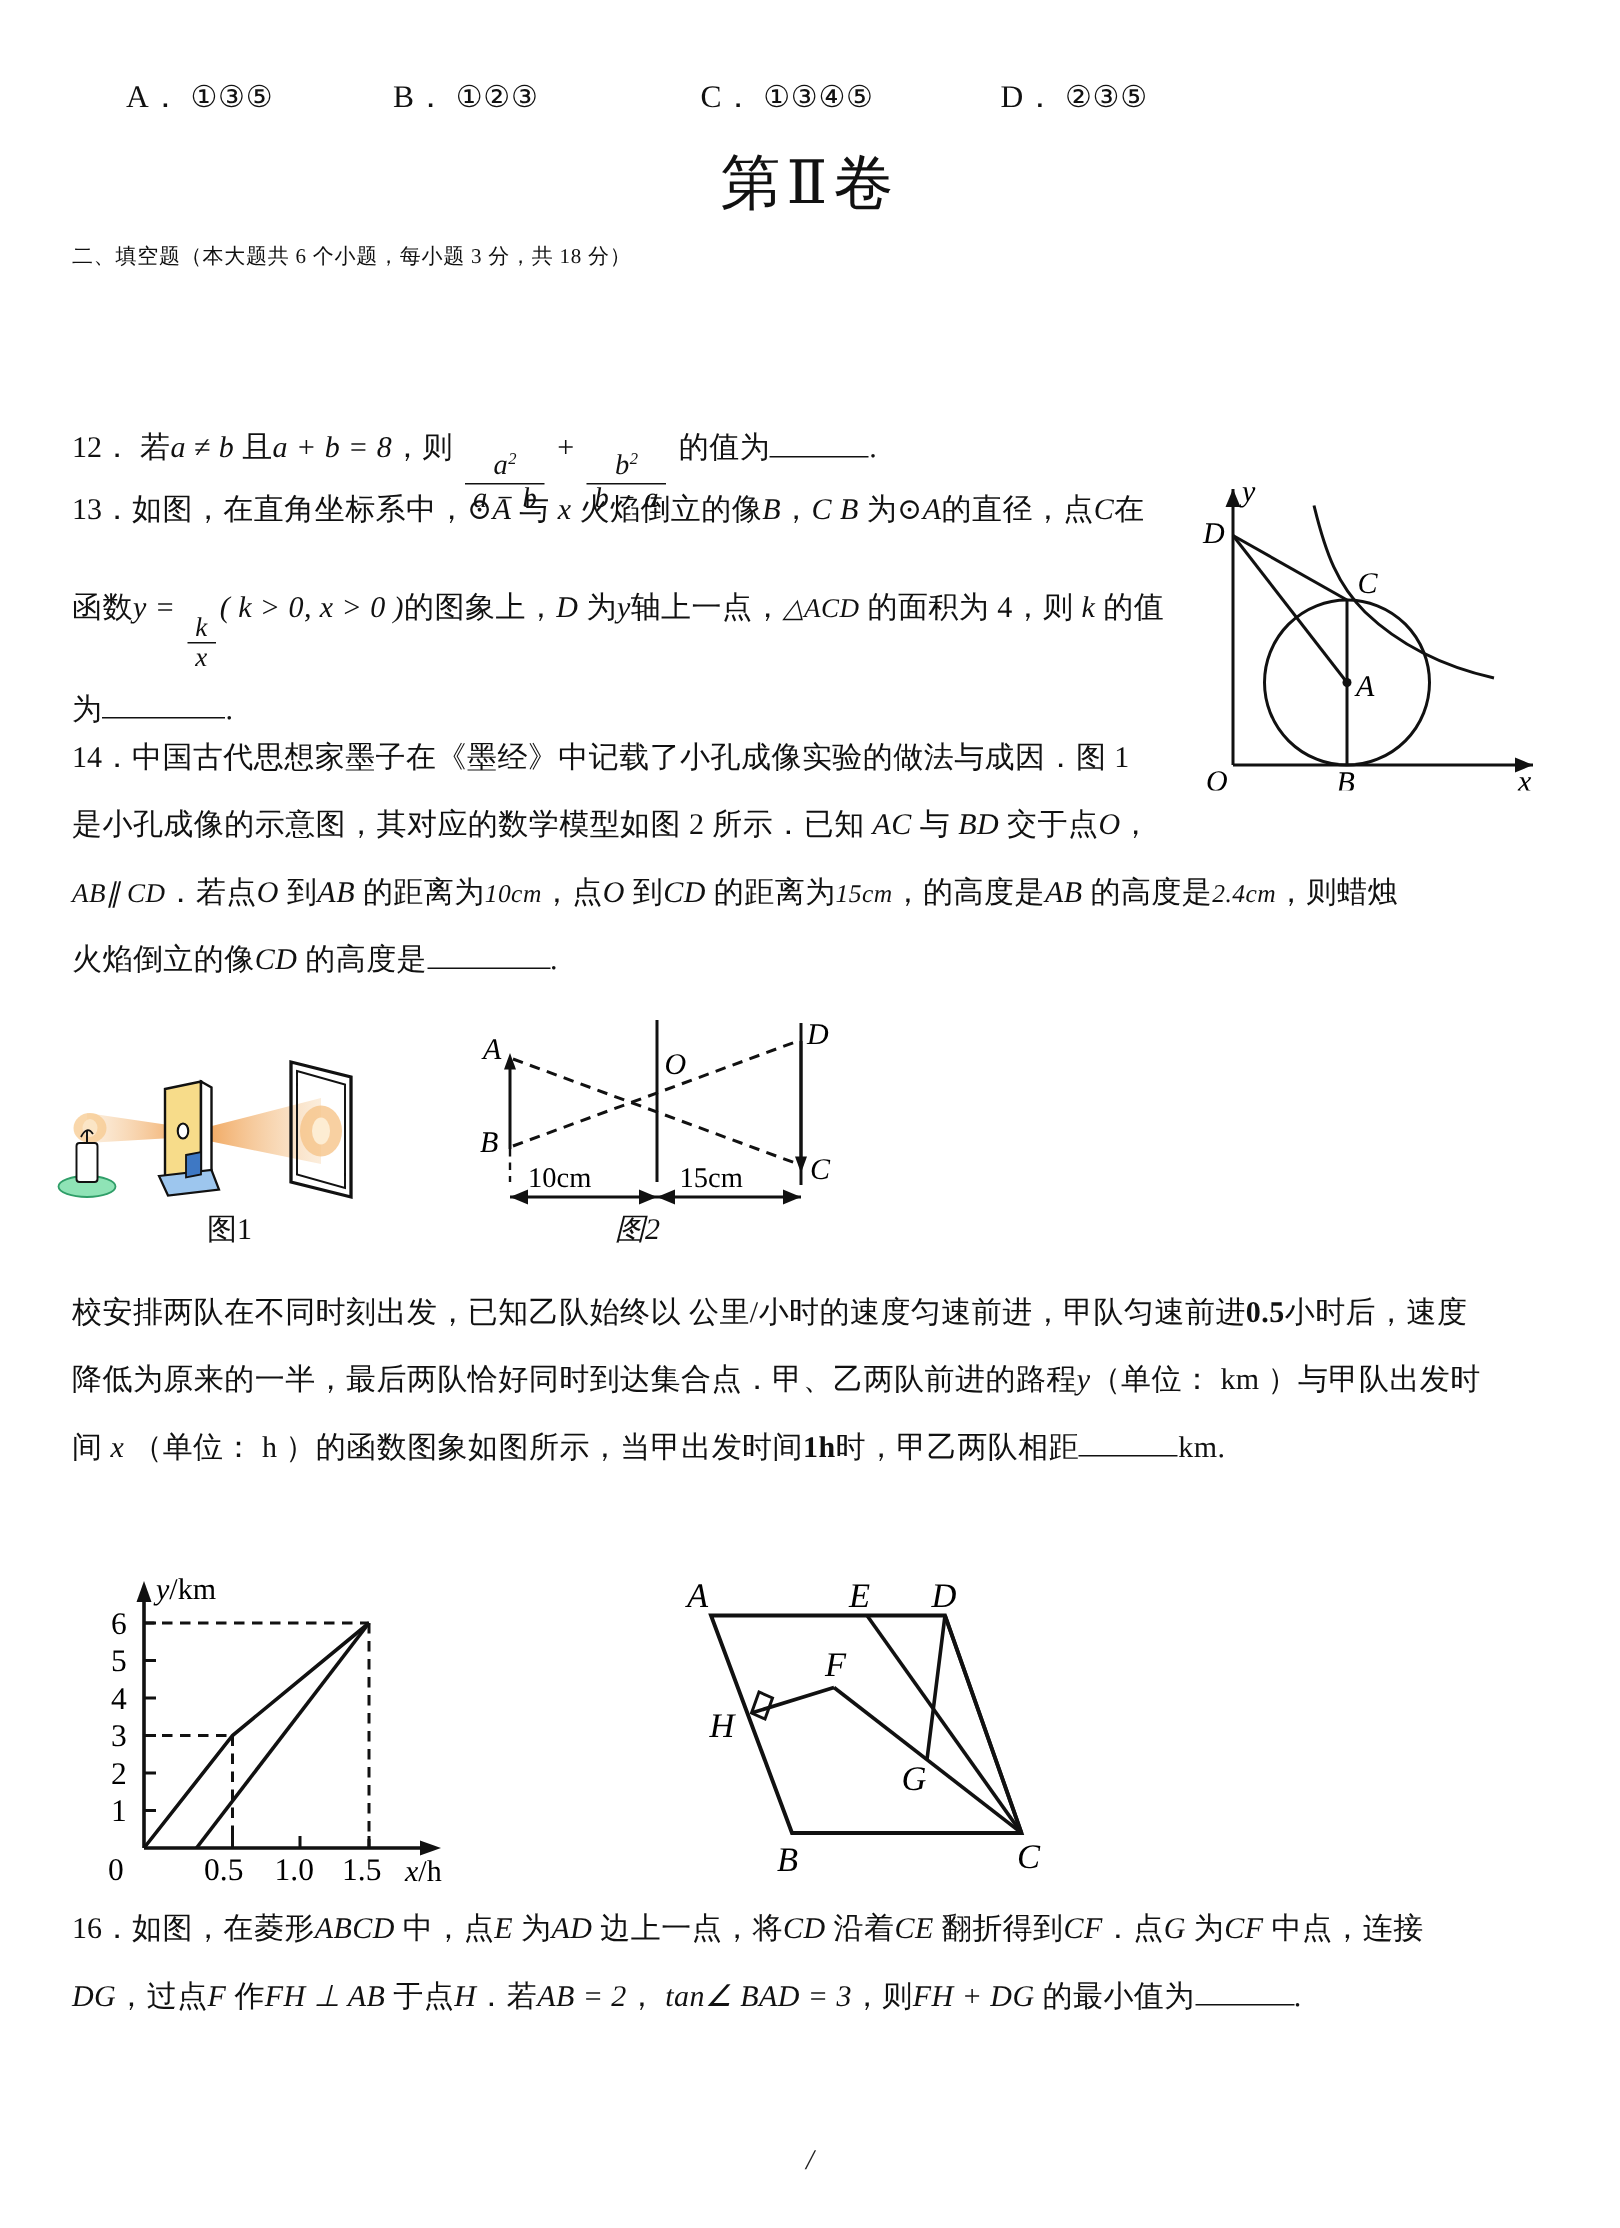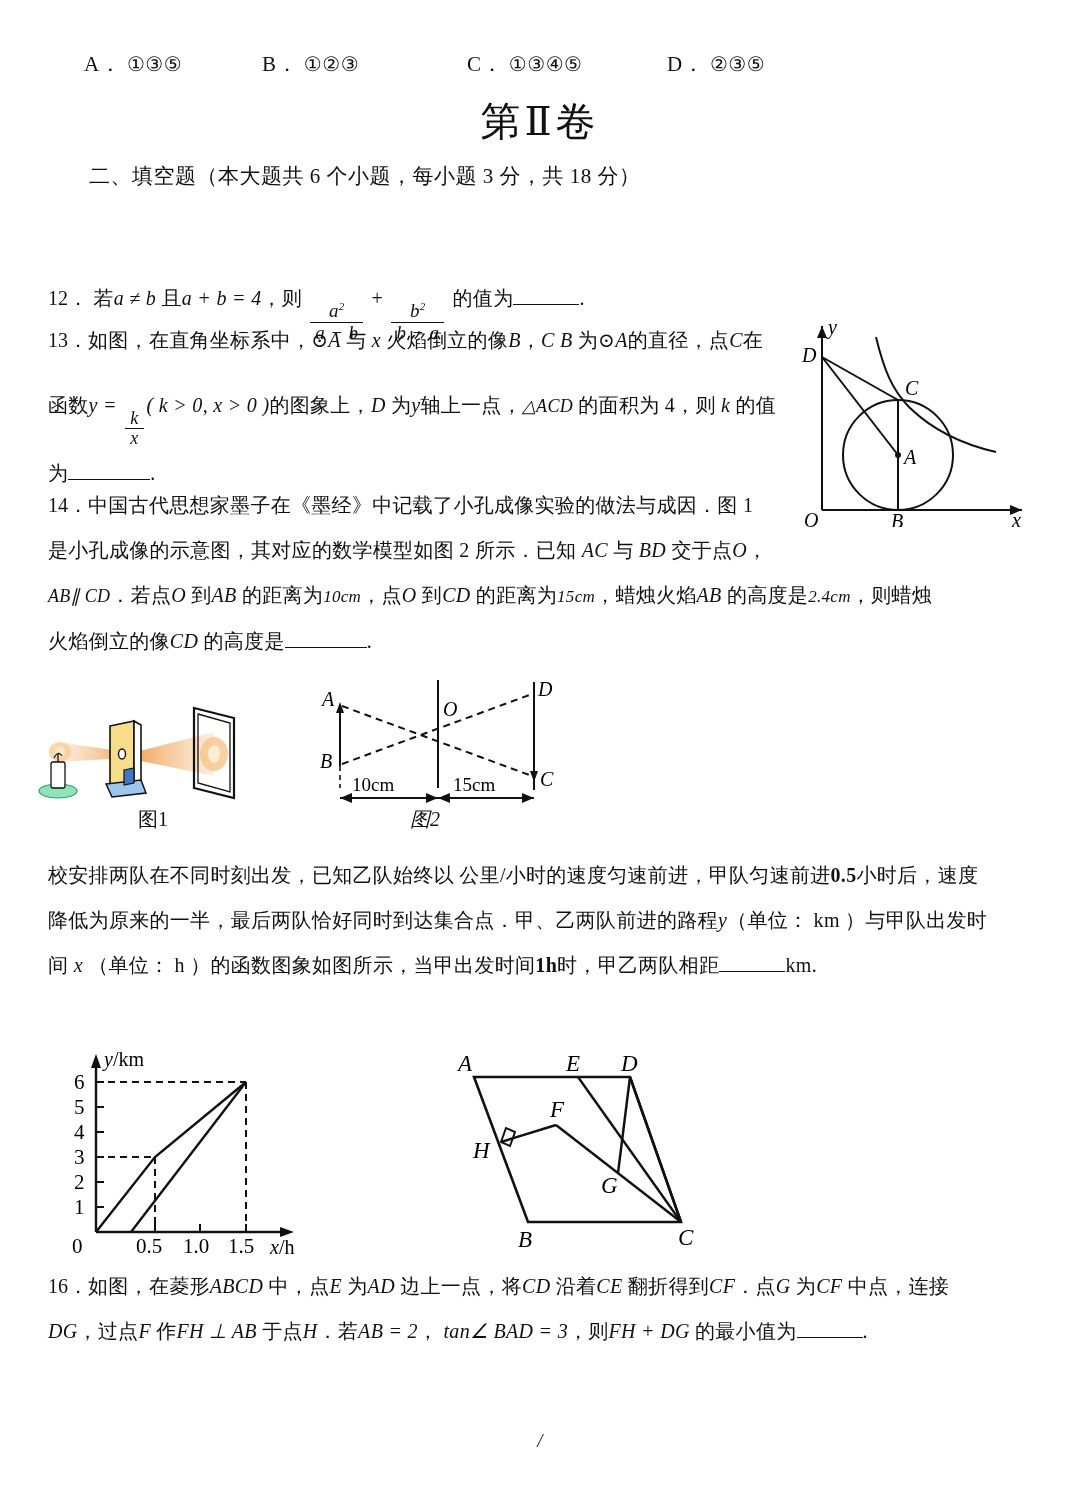--- a/index.html
+++ b/index.html
@@ -54,24 +54,23 @@
     font-size: 40px;
     font-family: "DejaVu Serif", "Liberation Serif", serif;
     letter-spacing: 4px;
   }
 
   
   .section-head {
     position: absolute;
     left: 48px;
     top: 162px;
-    font-size: 21px;
+    font-size: 14px;
     letter-spacing: 0.5px;
     white-space: nowrap;
-    margin-left: 41px;
   }
 
   
   .q {
     position: absolute;
     font-size: 20px;
     line-height: 45px;
     letter-spacing: 0.3px;
   }
   .qnum { letter-spacing: 0px; }
@@ -163,21 +162,21 @@
   </div>
 
   <div class="juan-title">第Ⅱ卷</div>
 
   <div class="section-head">二、填空题（本大题共 6 个小题，每小题 3 分，共 18 分）</div>
 
 
   <div class="q" style="left:48px; top:255px; width:980px;">
     <span class="qnum">12．</span>
     <span>若</span><span class="it">a ≠ b</span>
-    <span>且</span><span class="it">a + b = 4</span><span>，则</span>
+    <span>且</span><span class="it">a + b = 8</span><span>，则</span>
     <span class="frac">
       <span class="num it"><span>a</span><sup class="exp">2</sup></span>
       <span class="den it">a − b</span>
     </span>
     <span>+</span>
     <span class="frac">
       <span class="num it"><span>b</span><sup class="exp">2</sup></span>
       <span class="den it">b − a</span>
     </span>
     <span>的值为</span><span class="blank b-md"></span><span>.</span>
@@ -240,21 +239,21 @@
     <div>
       <span>是小孔成像的示意图，其对应的数学模型如图 2 所示．已知</span> <span class="it">AC</span>
       <span>与</span> <span class="it">BD</span>
       <span>交于点</span><span class="it">O</span><span>，</span>
     </div>
     <div>
       <span class="it" style="font-size:18px">AB∥ CD</span><span>．若点</span><span class="it">O</span>
       <span>到</span><span class="it">AB</span>
       <span>的距离为</span><span class="it" style="font-size:17px">10cm</span><span>，点</span><span class="it">O</span>
       <span>到</span><span class="it">CD</span>
-      <span>的距离为</span><span class="it" style="font-size:17px">15cm</span><span>，蜡烛火焰</span><span class="it">AB</span>
+      <span>的距离为</span><span class="it" style="font-size:17px">15cm</span><span>，的高度是</span><span class="it">AB</span>
       <span>的高度是</span><span class="it" style="font-size:17px">2.4cm</span><span>，则蜡烛</span>
     </div>
     <div>
       <span>火焰倒立的像</span><span class="it">CD</span>
       <span>的高度是</span><span class="blank b-lg"></span><span>.</span>
     </div>
   </div>
 
   <div class="fig" style="left:38px; top:690px;">
     <svg width="250" height="120" viewBox="0 0 250 120">

